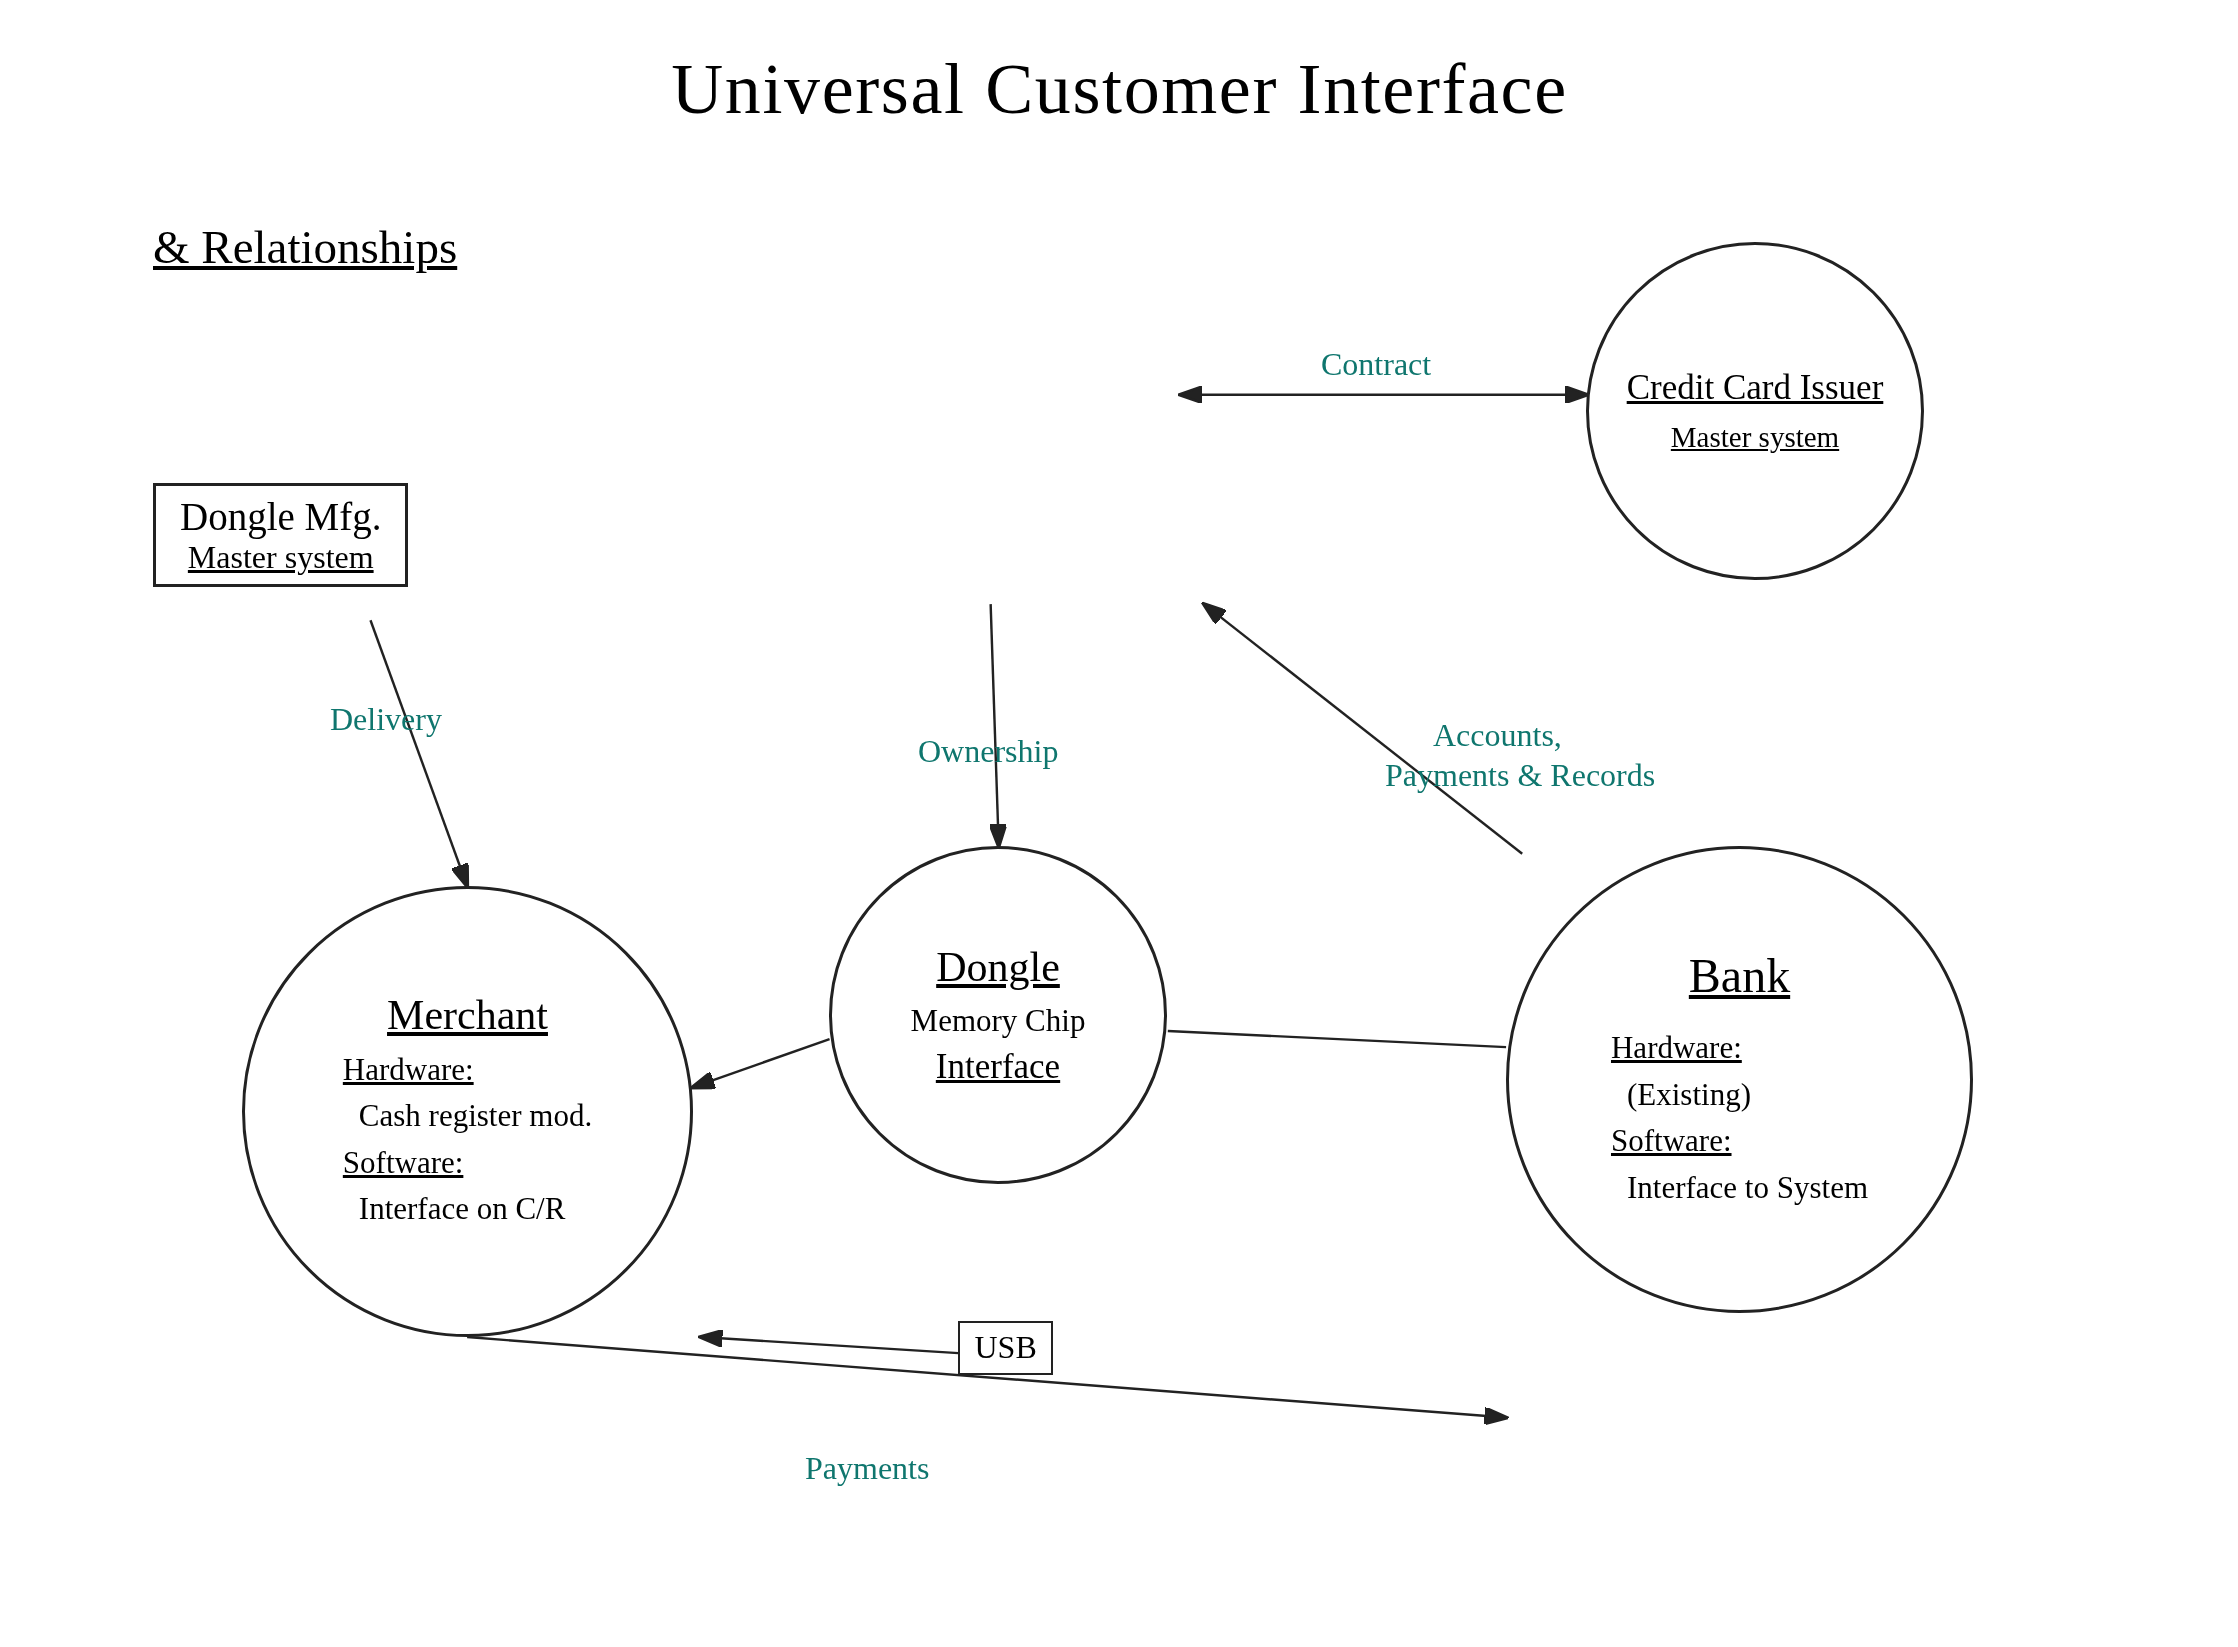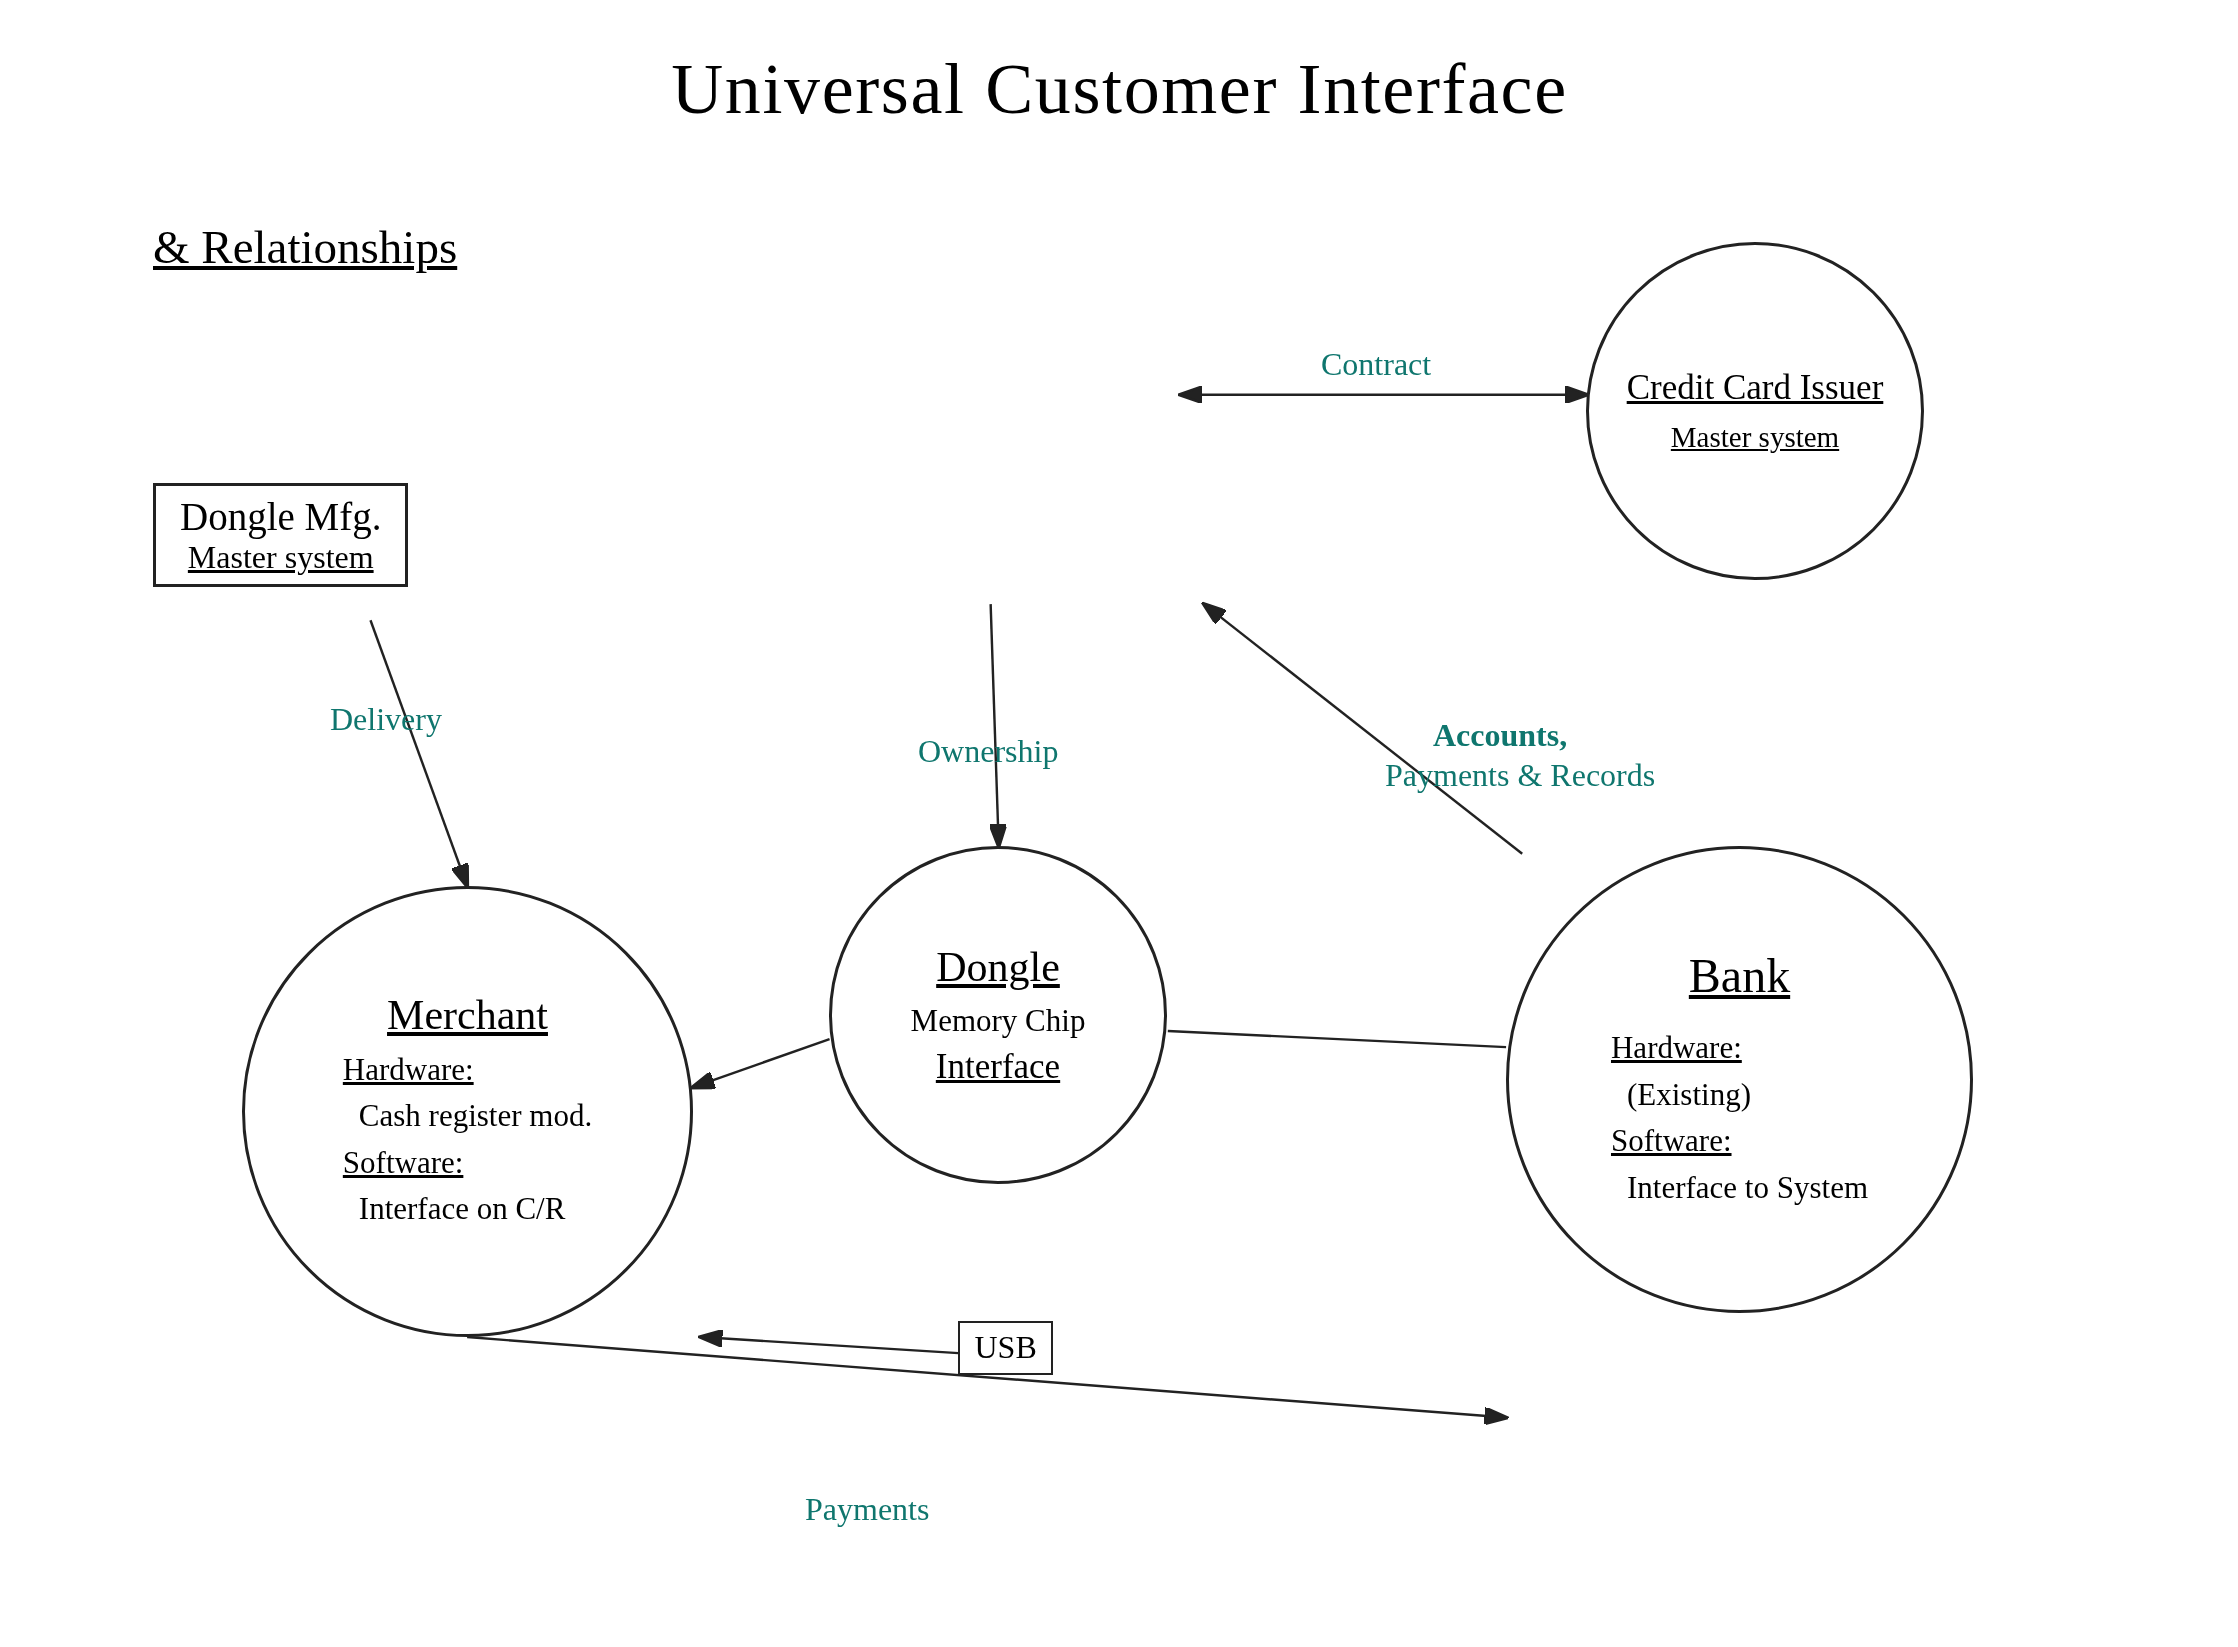--- a/index.html
+++ b/index.html
@@ -251,18 +251,18 @@
     <div class="box-subtitle">Master system</div>
   </div>
 
   <div class="box-usb">
     <span>USB</span>
   </div>
 
   <div class="arrow-label" style="top: 346px; left: 1321px;">Contract</div>
   <div class="arrow-label" style="top: 701px; left: 330px;">Delivery</div>
   <div class="arrow-label" style="top: 733px; left: 918px;">Ownership</div>
-  <div class="arrow-label" style="top: 717px; left: 1433px; font-weight: bold;">Accounts,</div>
+  <div class="arrow-label" style="top: 717px; left: 1433px;">Accounts,</div>
   <div class="arrow-label" style="top: 757px; left: 1385px;">Payments &amp; Records</div>
-  <div class="arrow-label" style="top: 1450px; left: 805px; margin-top: 41px;">Payments</div>
+  <div class="arrow-label" style="top: 1450px; left: 805px;">Payments</div>
 
 </div>
 
 
 </body></html>

